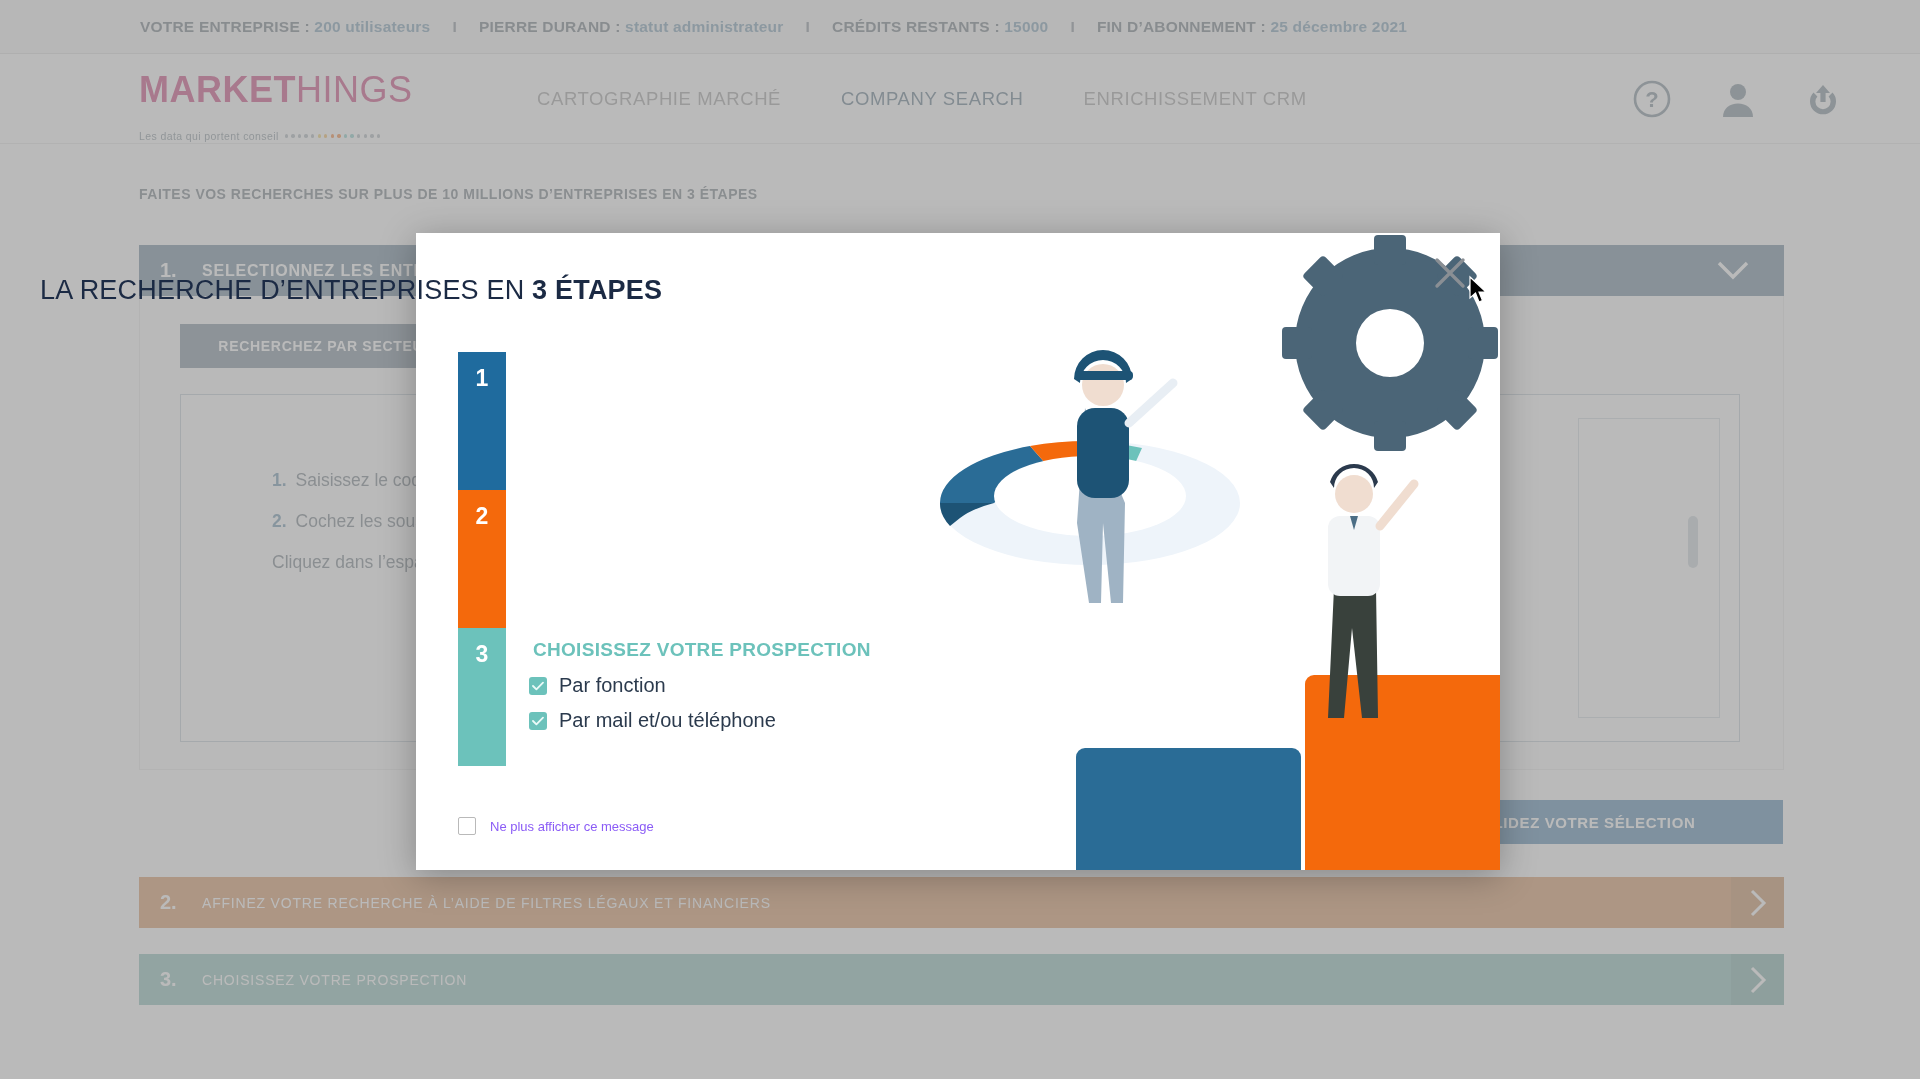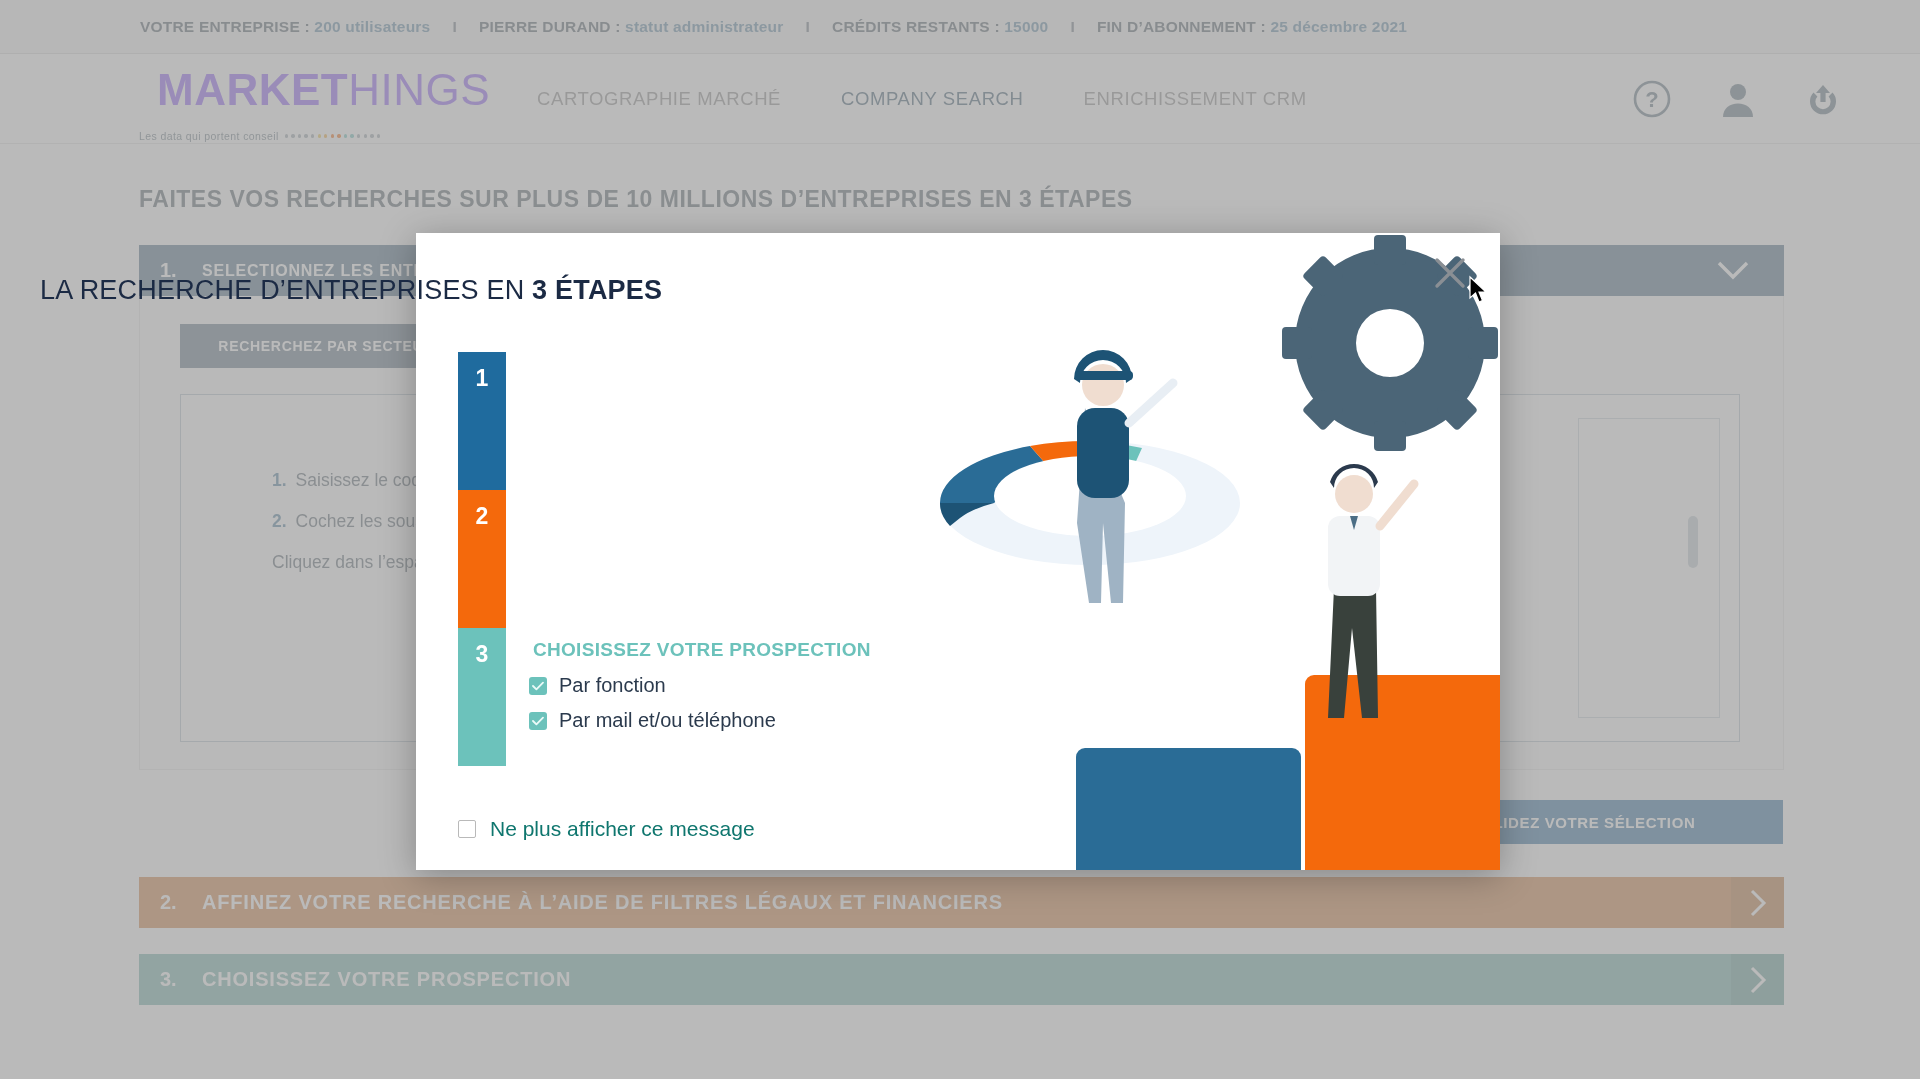--- a/index.html
+++ b/index.html
@@ -40,23 +40,22 @@
   
   .header {
     position: absolute; left: 0; top: 54px; width: 1920px; height: 90px;
     background: #ffffff;
     border-bottom: 1px solid #e2e2e2;
   }
   .logo {
     position: absolute; left: 139px; top: 16px;
   }
   .logo .word {
-    font-size: 44px; letter-spacing: .5px; line-height: 40px;
-    color: #8b5cf6;
-    margin-left: 18px;
+    font-size: 36px; letter-spacing: .5px; line-height: 40px;
+    color: #be185d;
   }
   .logo .word b { font-weight: 700; }
   .logo .word i { font-style: normal; font-weight: 300; }
   .logo .tag {
     font-size: 10.5px; color: #6b7b85; letter-spacing: .4px;
     margin-top: 20px; display: flex; align-items: center; gap: 6px;
   }
   .logo .dots { display: flex; gap: 3.2px; align-items: center; }
   .logo .dots i {
     width: 3.4px; height: 3.4px; border-radius: 50%; display: block;
@@ -74,21 +73,21 @@
 
   .headicons {
     position: absolute; right: 78px; top: 0; height: 90px;
     display: flex; align-items: center; gap: 47px;
   }
   .headicons svg { display: block; }
 
   
   .page-title {
     position: absolute; left: 139px; top: 186px;
-    font-size: 23px; font-weight: 700; letter-spacing: .5px;
+    font-size: 14px; font-weight: 700; letter-spacing: .5px;
     color: #54606a;
   }
 
   .accordion1 {
     position: absolute; left: 139px; top: 245px; width: 1645px; height: 51px;
     background: #4c6e85; display: flex; align-items: center;
     color: #ffffff;
   }
   .accordion1 .num { margin-left: 21px; font-size: 20px; font-weight: 700; width: 42px;}
   .accordion1 .t { font-size: 16px; font-weight: 700; letter-spacing: .8px; }
@@ -129,21 +128,21 @@
 
   .accordion2 {
     position: absolute; left: 139px; top: 877px; width: 1645px; height: 51px;
     background: #cf7f3f; display: flex; align-items: center; color: #ffffff;
   }
   .accordion3 {
     position: absolute; left: 139px; top: 954px; width: 1645px; height: 51px;
     background: #6fb0a8; display: flex; align-items: center; color: #ffffff;
   }
   .accordion2 .num, .accordion3 .num { margin-left: 21px; font-size:20px; font-weight:700; width:42px;}
-  .accordion2 .t, .accordion3 .t { font-size: 20px; font-weight: 700; letter-spacing:.8px;}
+  .accordion2 .t, .accordion3 .t { font-size: 14px; font-weight: 400; letter-spacing:.8px;}
   .arrowbox {
     position: absolute; right: 0; top: 0; width: 53px; height: 51px;
     background: rgba(0,0,0,.10); display: flex; align-items: center; justify-content: center;
   }
 
   
   .modal {
     position: absolute; left: 416px; top: 233px;
     width: 1084px; height: 637px;
     background: #ffffff;
@@ -184,21 +183,21 @@
   .chk .txt { font-size: 20px; color: #2b3a4d; }
 
   .optout {
     position: absolute; left: 458px; top: 817px; display: flex; align-items: center;
     z-index: 110;
   }
   .optout .sq {
     width: 18px; height: 18px; border: 1.6px solid #b9b9b9; border-radius: 2px;
     background: #fff; margin-right: 14px;
   }
-  .optout .txt { font-size: 21px; color: #0f766e; }
+  .optout .txt { font-size: 13px; color: #8b5cf6; }
 
   
   .illus { position: absolute; right: 0; top: 0; width: 620px; height: 637px; }
 
   
   .cursor { position: absolute; left: 1468px; top: 275px; z-index: 200; }
 </style>
 </head>
 <body>
 

